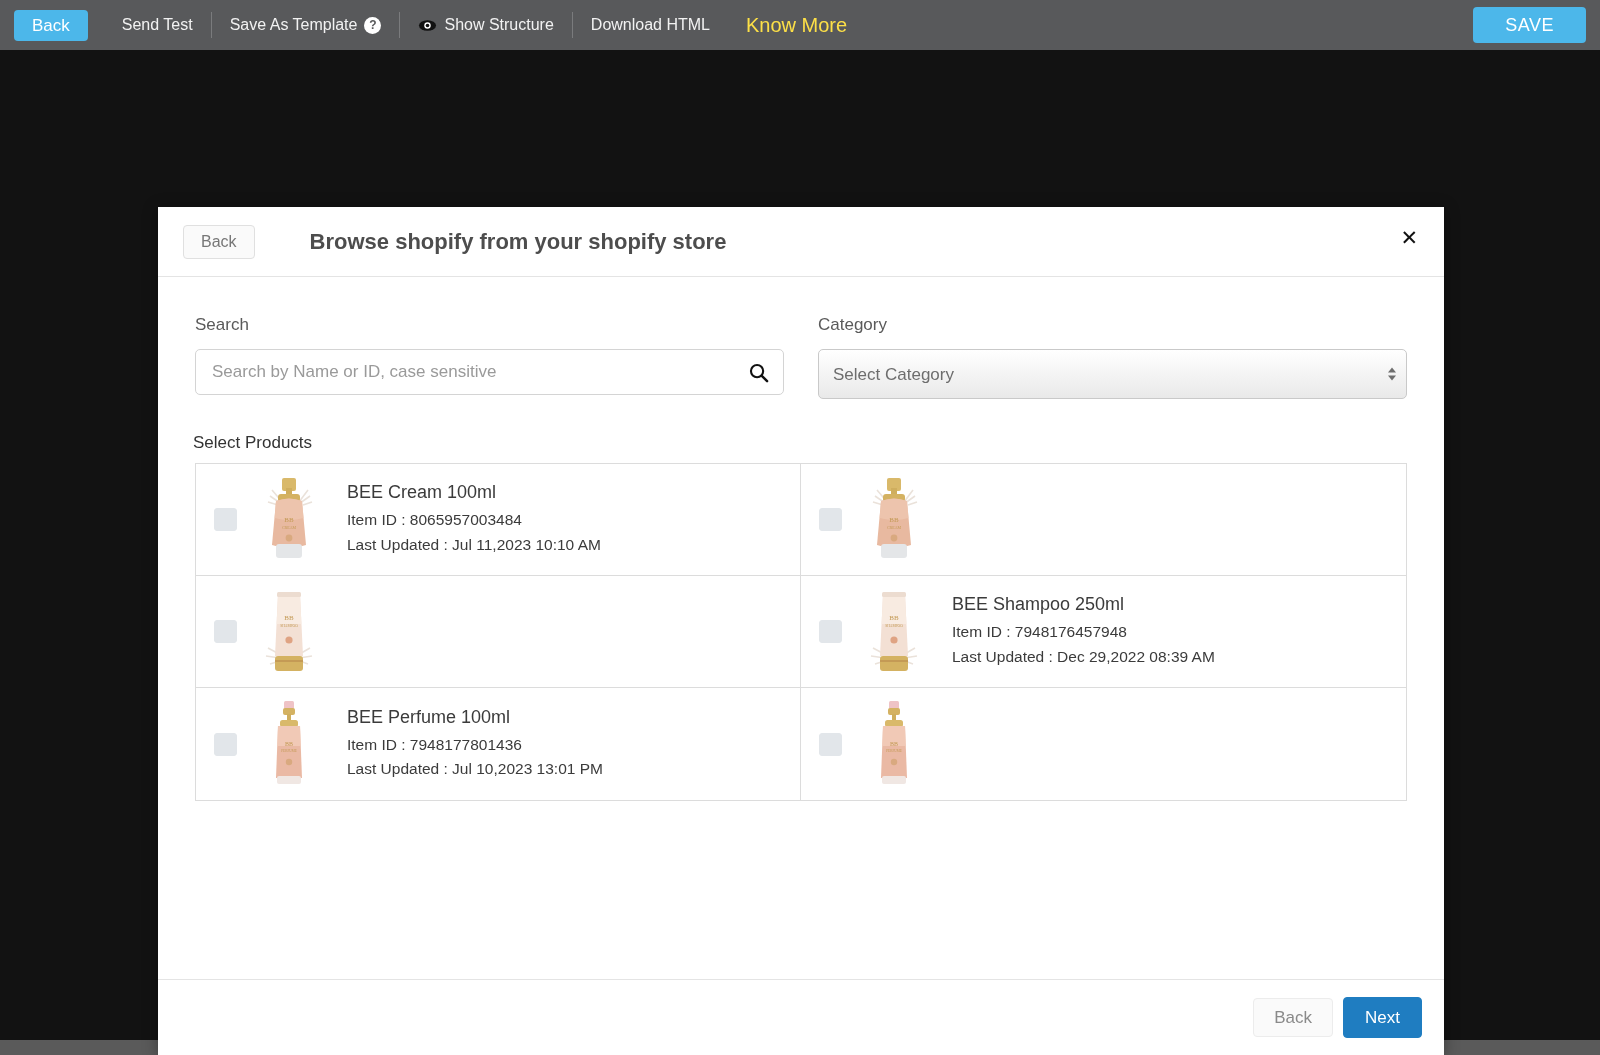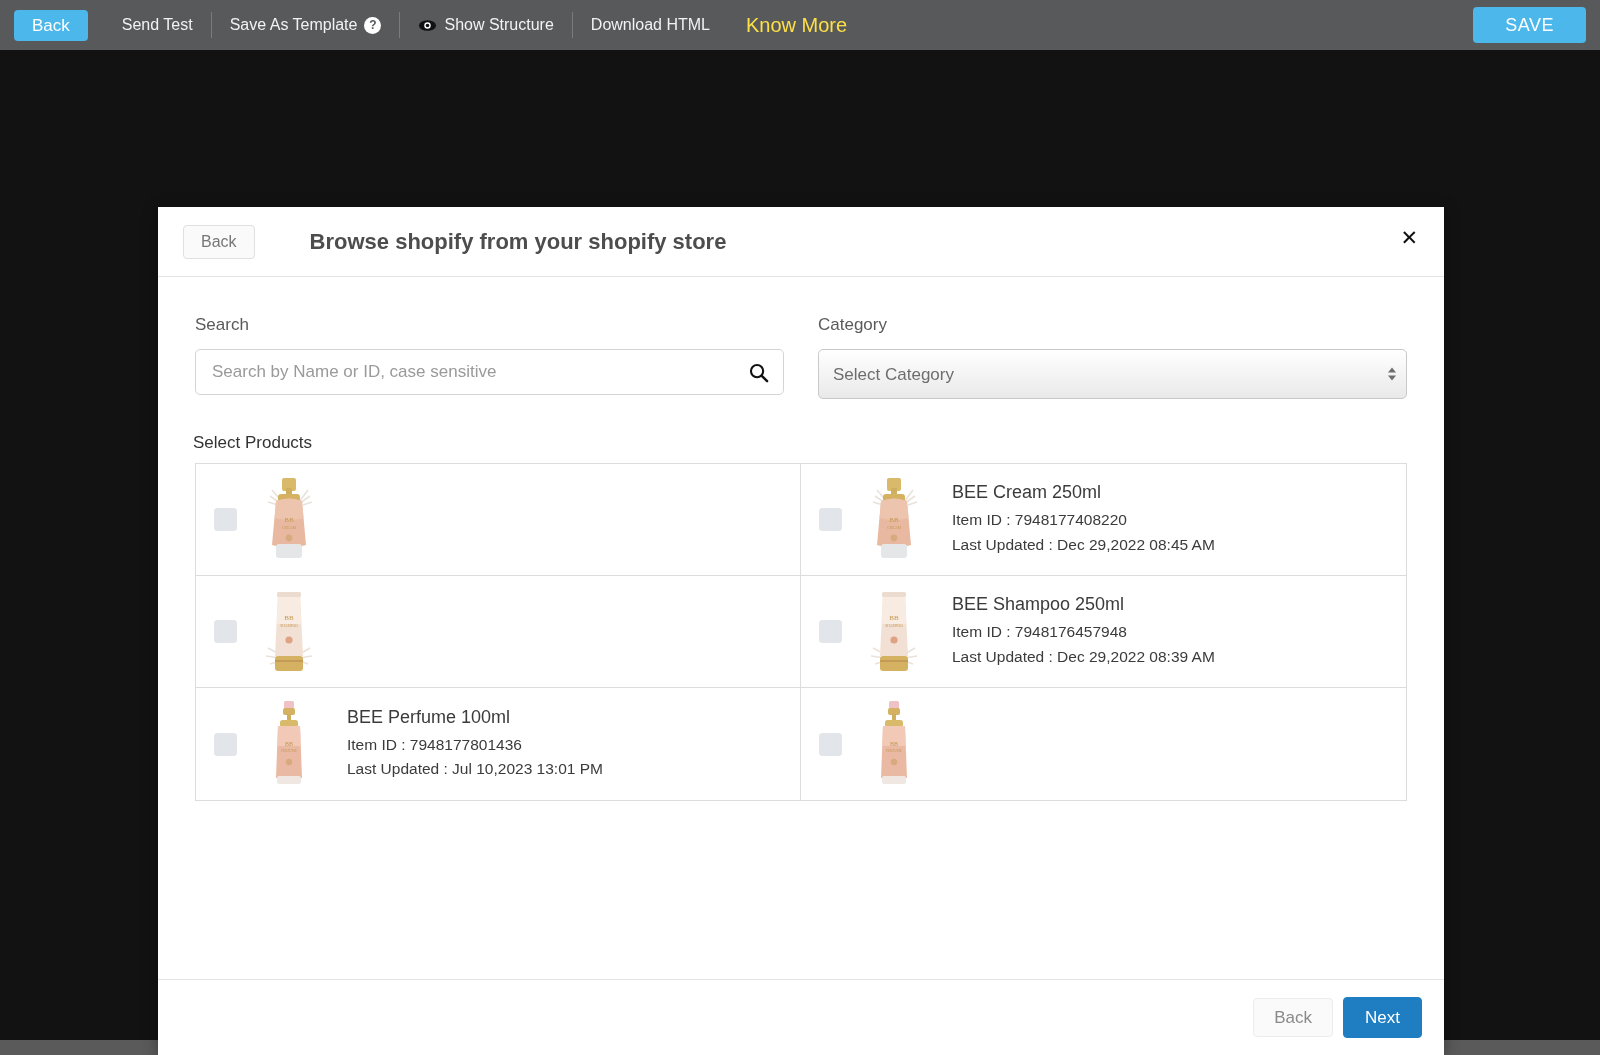--- a/index.html
+++ b/index.html
@@ -326,20 +326,25 @@
             <rect x="30" y="14" width="6" height="9" fill="#cfae5e"></rect>
             <rect x="22" y="20" width="22" height="8" rx="3" fill="#d4b262"></rect>
             <path d="M20 27 q13 -5 26 0 l4 44 q-17 6 -34 0 z" fill="#e8b9a0"></path>
             <path d="M20 27 q13 -5 26 0 l1.6 17 q-14 4 -29 0 z" fill="#efc8b1" opacity=".75"></path>
             <rect x="20" y="70" width="26" height="14" rx="3" fill="#e4e6e8"></rect>
             <text x="33" y="48" font-size="7" fill="#c49a55" text-anchor="middle" font-family="'Liberation Serif',serif">BB</text>
             <text x="33" y="55" font-size="4" fill="#c49a55" text-anchor="middle" font-family="'Liberation Serif',serif">CREAM</text>
             <circle cx="33" cy="64" r="3.4" fill="#d9a97f"></circle>
           </svg>
         </span>
+        <span class="pc-info">
+          <div class="pc-name">BEE Cream 100ml</div>
+          <div class="pc-meta">Item ID : 8065957003484</div>
+          <div class="pc-meta">Last Updated : Jul 11,2023 10:10 AM</div>
+        </span>
       </div>
 
       <div class="product-cell">
         <span class="pc-check"></span>
         <span class="pc-thumb">
           <svg width="66" height="92" viewBox="0 0 66 92" aria-hidden="true">
             <g stroke="#e7ddd4" stroke-width="1.6" fill="none" opacity=".85">
               <path d="M14 22 L30 33 M12 28 L22 31 M16 16 L27 29"></path>
               <path d="M54 22 L40 32 M56 28 L47 31 M52 16 L43 28"></path>
             </g>
@@ -347,25 +352,20 @@
             <rect x="30" y="14" width="6" height="9" fill="#cfae5e"></rect>
             <rect x="22" y="20" width="22" height="8" rx="3" fill="#d4b262"></rect>
             <path d="M20 27 q13 -5 26 0 l4 44 q-17 6 -34 0 z" fill="#e8b9a0"></path>
             <path d="M20 27 q13 -5 26 0 l1.6 17 q-14 4 -29 0 z" fill="#efc8b1" opacity=".75"></path>
             <rect x="20" y="70" width="26" height="14" rx="3" fill="#e4e6e8"></rect>
             <text x="33" y="48" font-size="7" fill="#c49a55" text-anchor="middle" font-family="'Liberation Serif',serif">BB</text>
             <text x="33" y="55" font-size="4" fill="#c49a55" text-anchor="middle" font-family="'Liberation Serif',serif">CREAM</text>
             <circle cx="33" cy="64" r="3.4" fill="#d9a97f"></circle>
           </svg>
         </span>
-        <span class="pc-info">
-          <div class="pc-name">BEE Cream 250ml</div>
-          <div class="pc-meta">Item ID : 7948177408220</div>
-          <div class="pc-meta">Last Updated : Dec 29,2022 08:45 AM</div>
-        </span>
       </div>
 
       <div class="product-cell">
         <span class="pc-check"></span>
         <span class="pc-thumb">
           <svg width="66" height="92" viewBox="0 0 66 92" aria-hidden="true">
             <g stroke="#e7ddd4" stroke-width="1.6" fill="none" opacity=".85">
               <path d="M12 62 L27 70 M10 70 L24 72 M14 78 L27 74"></path>
               <path d="M54 62 L40 70 M56 70 L43 72 M52 78 L41 74"></path>
             </g>

